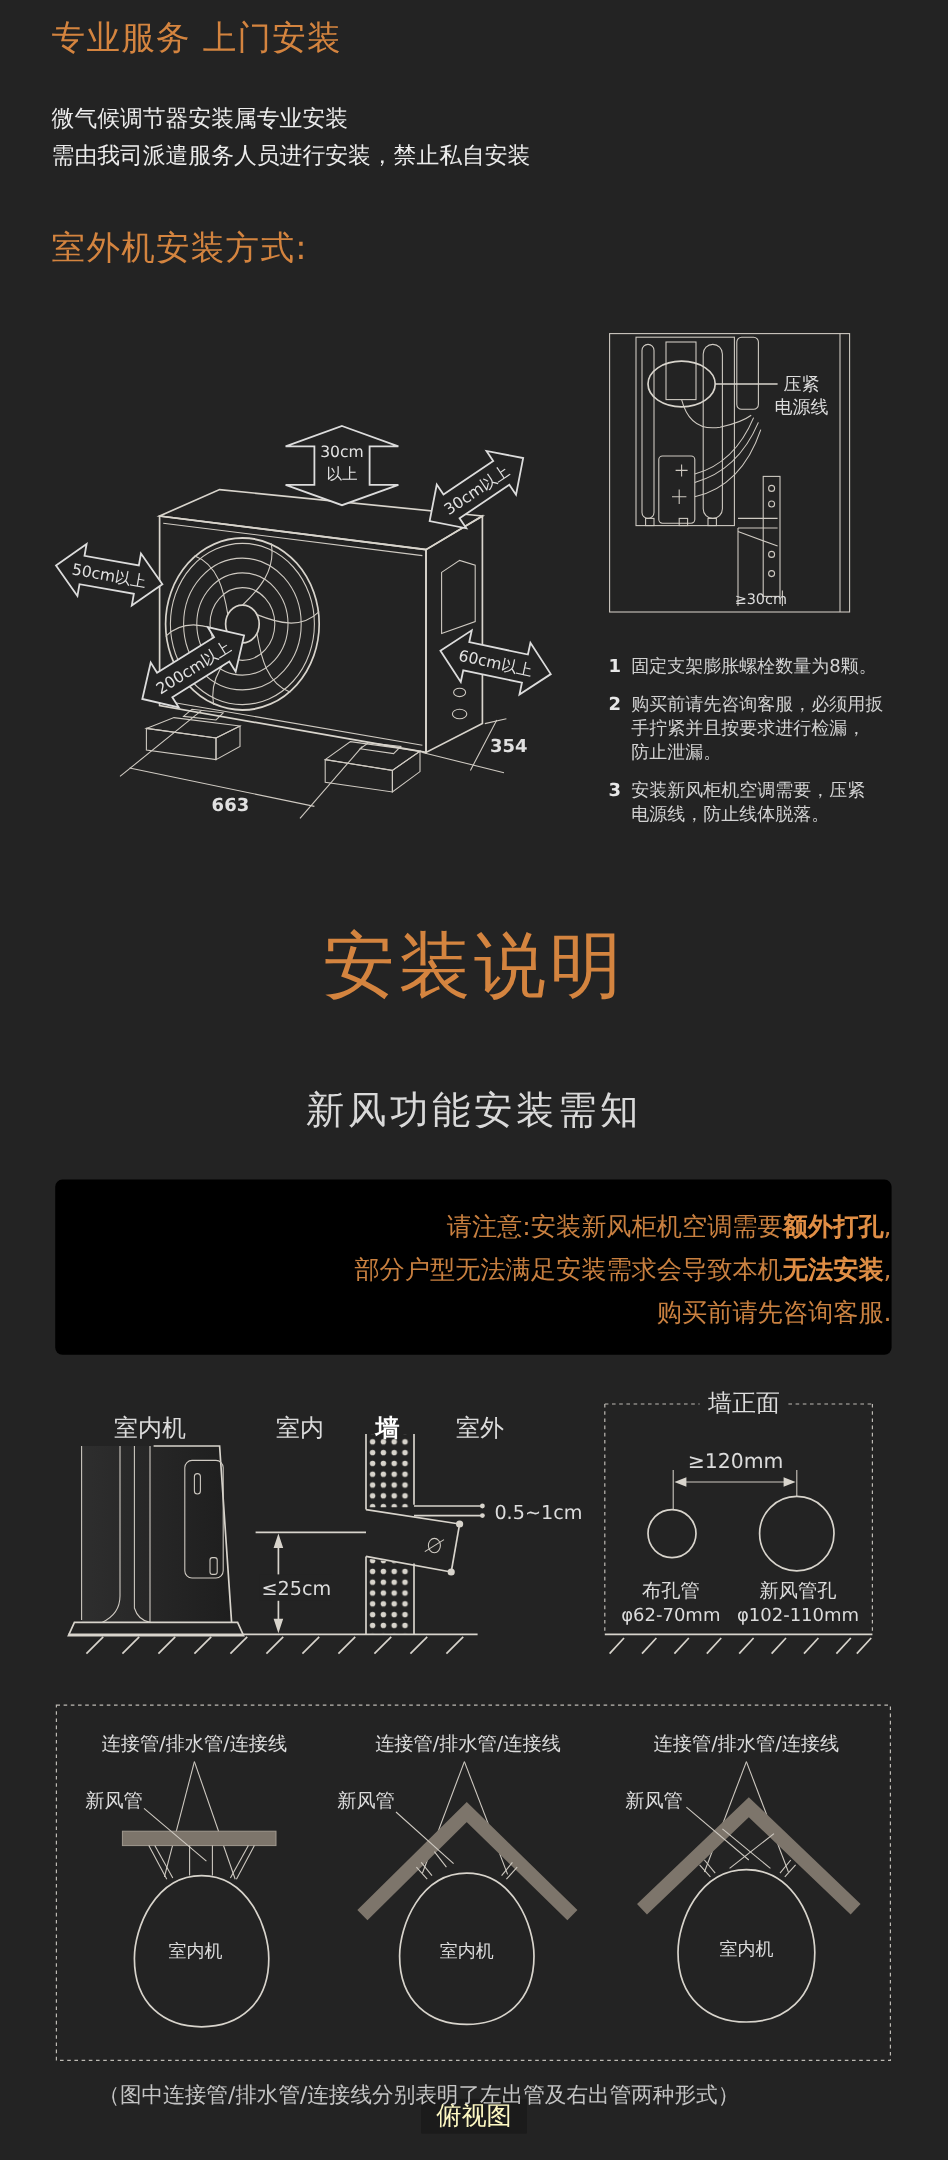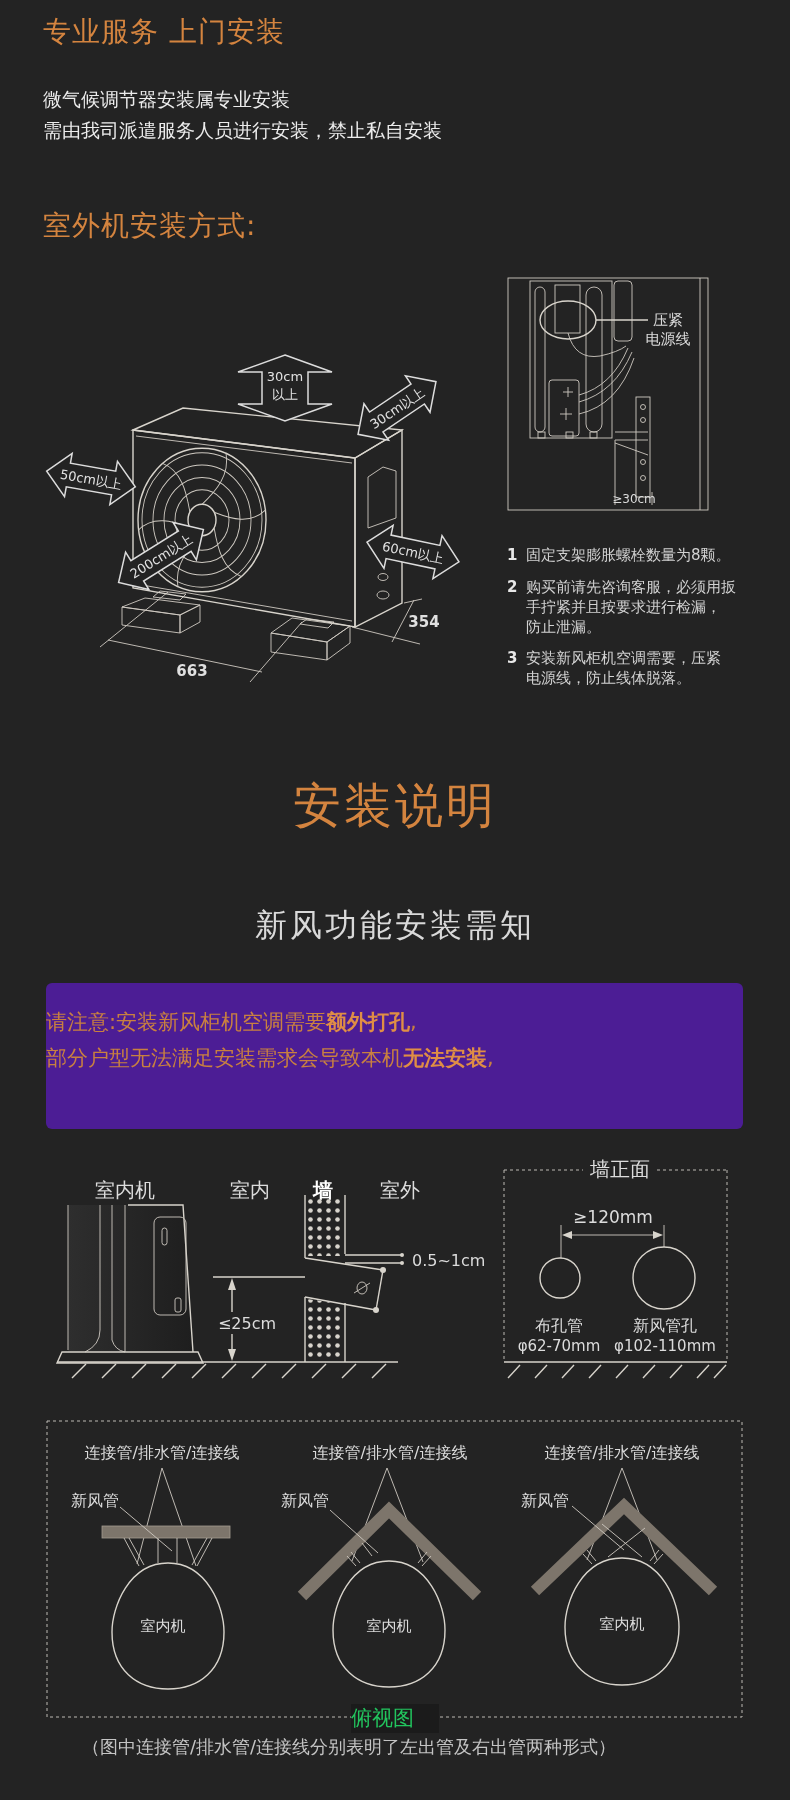--- a/index.html
+++ b/index.html
@@ -4,50 +4,50 @@
 <style>
   html,body{margin:0;padding:0;background:#232323;}
   .page{position:relative;width:790px;height:1800px;background:#232323;overflow:hidden;
         font-family:"DejaVu Sans","Liberation Sans",sans-serif;color:#e6e6e6;}
   .abs{position:absolute;}
   .orange-title{font-size:28px;line-height:36px;color:#d4843f;letter-spacing:1px;white-space:nowrap;}
   .desc{font-size:19px;line-height:31px;color:#ececec;white-space:nowrap;}
   .note{display:flex;font-size:15px;line-height:20px;color:#d2d2d2;}
   .note .num{width:19px;flex:0 0 19px;font-weight:bold;color:#e8e8e8;}
   .note .lines div{white-space:nowrap;}
-  .big-heading{left:0;width:790px;text-align:center;font-size:48px;line-height:66px;color:#d4843f;letter-spacing:3px;}
+  .big-heading{left:0;width:790px;text-align:center;font-size:60px;line-height:66px;color:#d4843f;letter-spacing:3px;}
   .sub-heading{left:0;width:790px;text-align:center;font-size:32px;line-height:34px;color:#d9d9d9;letter-spacing:3px;}
-  .notice{left:46px;top:983px;width:697px;height:146px;background:#4c1d95;border-radius:6px;
-          box-sizing:border-box;padding-top:21px;text-align:left;color:#c98040;font-size:21px;line-height:36px;}
+  .notice{left:46px;top:983px;width:697px;height:146px;background:#000000;border-radius:6px;
+          box-sizing:border-box;padding-top:21px;text-align:right;color:#c98040;font-size:21px;line-height:36px;}
   .notice b{color:#e08e45;font-weight:bold;}
   .notice div{white-space:nowrap;}
   svg{position:absolute;overflow:visible;}
   svg text{font-family:"DejaVu Sans","Liberation Sans",sans-serif;}
   .ln{stroke:#d8d4cc;fill:none;stroke-width:1.4;}
   .ln-thin{stroke:#cfcac2;fill:none;stroke-width:0.9;}
   .arrow{fill:#232323;stroke:#dcdcdc;stroke-width:1.5;stroke-linejoin:miter;}
   .arrow-text{fill:#e2e2e2;font-size:13px;}
   .bar{stroke:#7d756b;fill:none;stroke-width:12;stroke-linejoin:miter;}
   .lbl{fill:#dcdcdc;}
-  .topview-title{left:351px;top:1704px;width:88px;height:29px;background:#1b1b1b;text-align:left;
-                 font-size:21px;line-height:29px;color:#22c55e;}
+  .topview-title{left:351px;top:1749px;width:88px;height:29px;background:#1b1b1b;text-align:center;
+                 font-size:21px;line-height:29px;color:#fef9c3;}
   .caption{left:0;top:1735px;width:698px;text-align:center;font-size:18px;line-height:24px;color:#c4c4c4;white-space:nowrap;}
 </style>
 </head>
 <body>
 
 <div class="page">
 
   <div class="abs orange-title" style="left:43px;top:14px">专业服务  上门安装</div>
   <div class="abs desc" style="left:43px;top:84px">
     <div>微气候调节器安装属专业安装</div>
     <div>需由我司派遣服务人员进行安装，禁止私自安装</div>
   </div>
 
-  <div class="abs orange-title" style="left:43px;top:208px">室外机安装方式:</div>
+  <div class="abs orange-title" style="left:43px;top:189px">室外机安装方式:</div>
 
   <svg style="left:30px;top:330px" width="450" height="370" viewBox="30 330 450 370">
 
     <g class="ln-thin">
       <line x1="100" y1="647" x2="168" y2="592"></line>
       <line x1="250" y1="682" x2="302" y2="622"></line>
       <line x1="108" y1="640" x2="262" y2="672"></line>
       <line x1="352" y1="627" x2="420" y2="644"></line>
       <line x1="392" y1="642" x2="414" y2="600"></line>
       <line x1="404" y1="603" x2="422" y2="599"></line>
@@ -176,20 +176,21 @@
       <div>电源线，防止线体脱落。</div>
     </span>
   </div>
 
   <div class="abs big-heading" style="top:772px">安装说明</div>
   <div class="abs sub-heading" style="top:908px">新风功能安装需知</div>
 
   <div class="abs notice">
     <div><span>请注意:安装新风柜机空调需要</span><b>额外打孔</b><span>,</span></div>
     <div><span>部分户型无法满足安装需求会导致本机</span><b>无法安装</b><span>,</span></div>
+    <div>购买前请先咨询客服.</div>
   </div>
 
   <svg style="left:50px;top:1160px" width="450" height="225" viewBox="50 1160 450 225">
     <defs>
       <pattern id="dots" width="9" height="9" patternUnits="userSpaceOnUse">
         <circle cx="4.5" cy="4.5" r="2.3" fill="#d8d4cc"></circle>
       </pattern>
       <linearGradient id="unitGrad" x1="0" x2="1" y1="0" y2="0">
         <stop offset="0" stop-color="#2e2e2e"></stop>
         <stop offset="1" stop-color="#1e1e1e"></stop>

